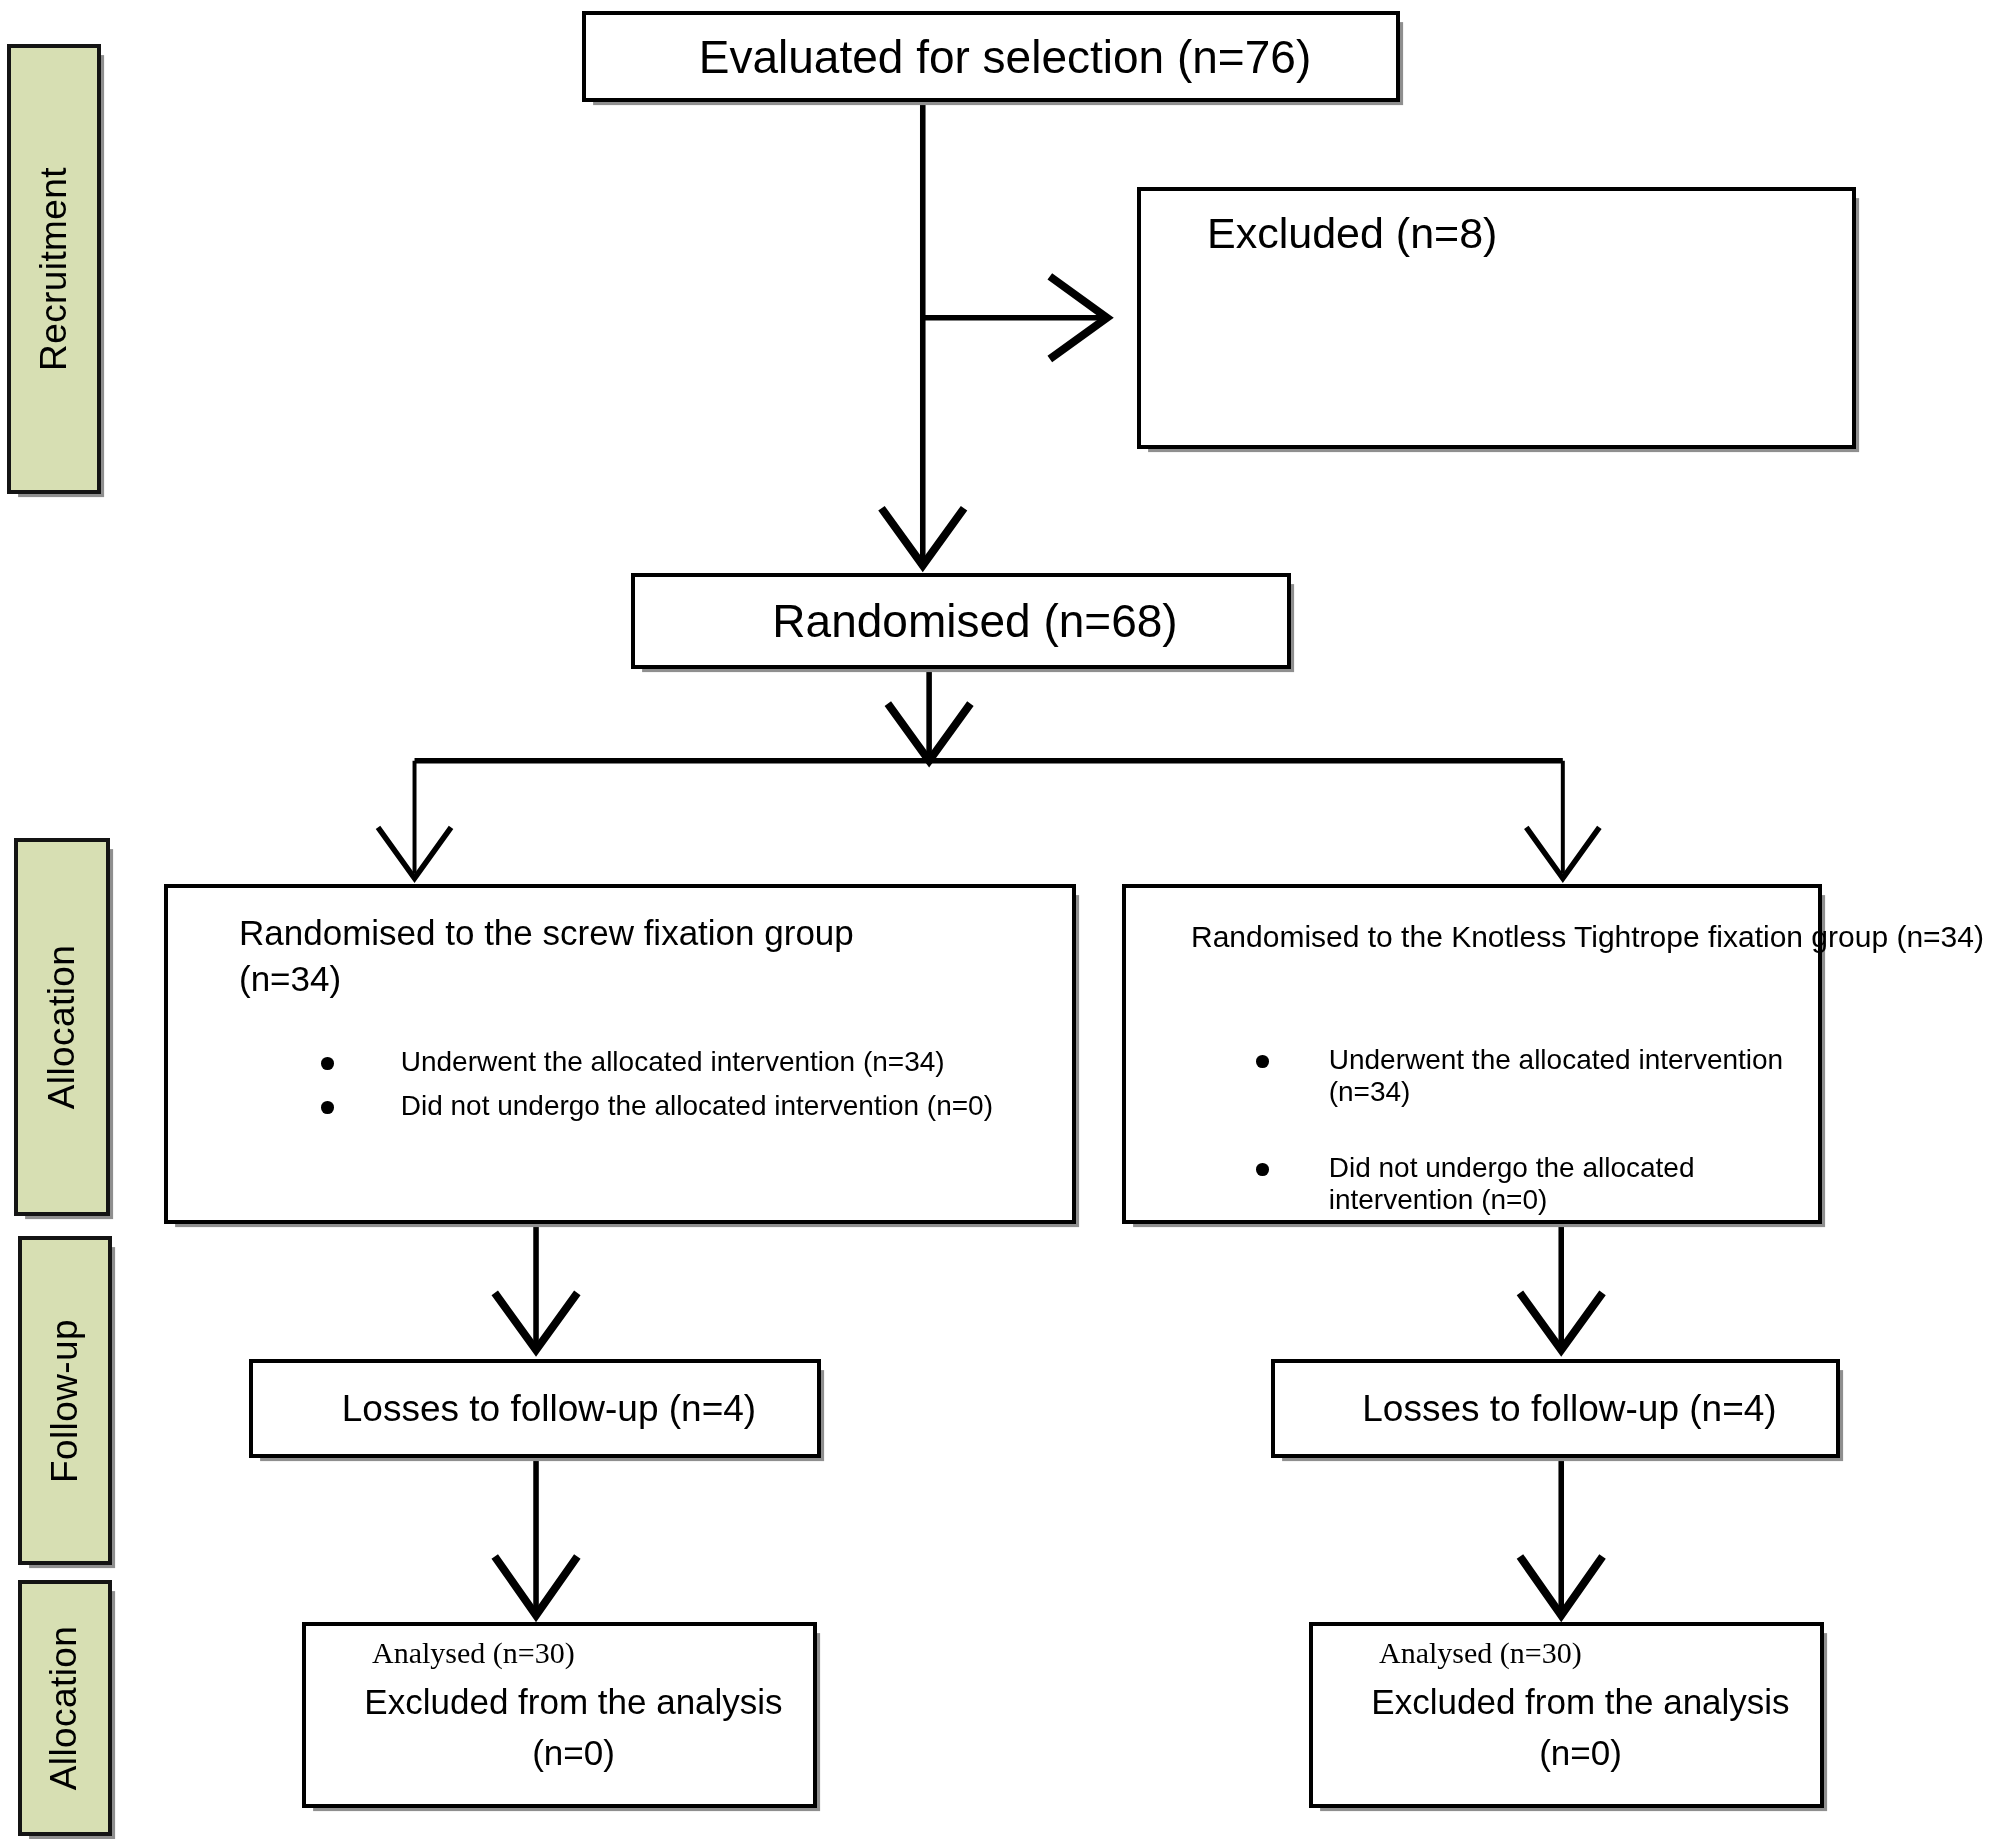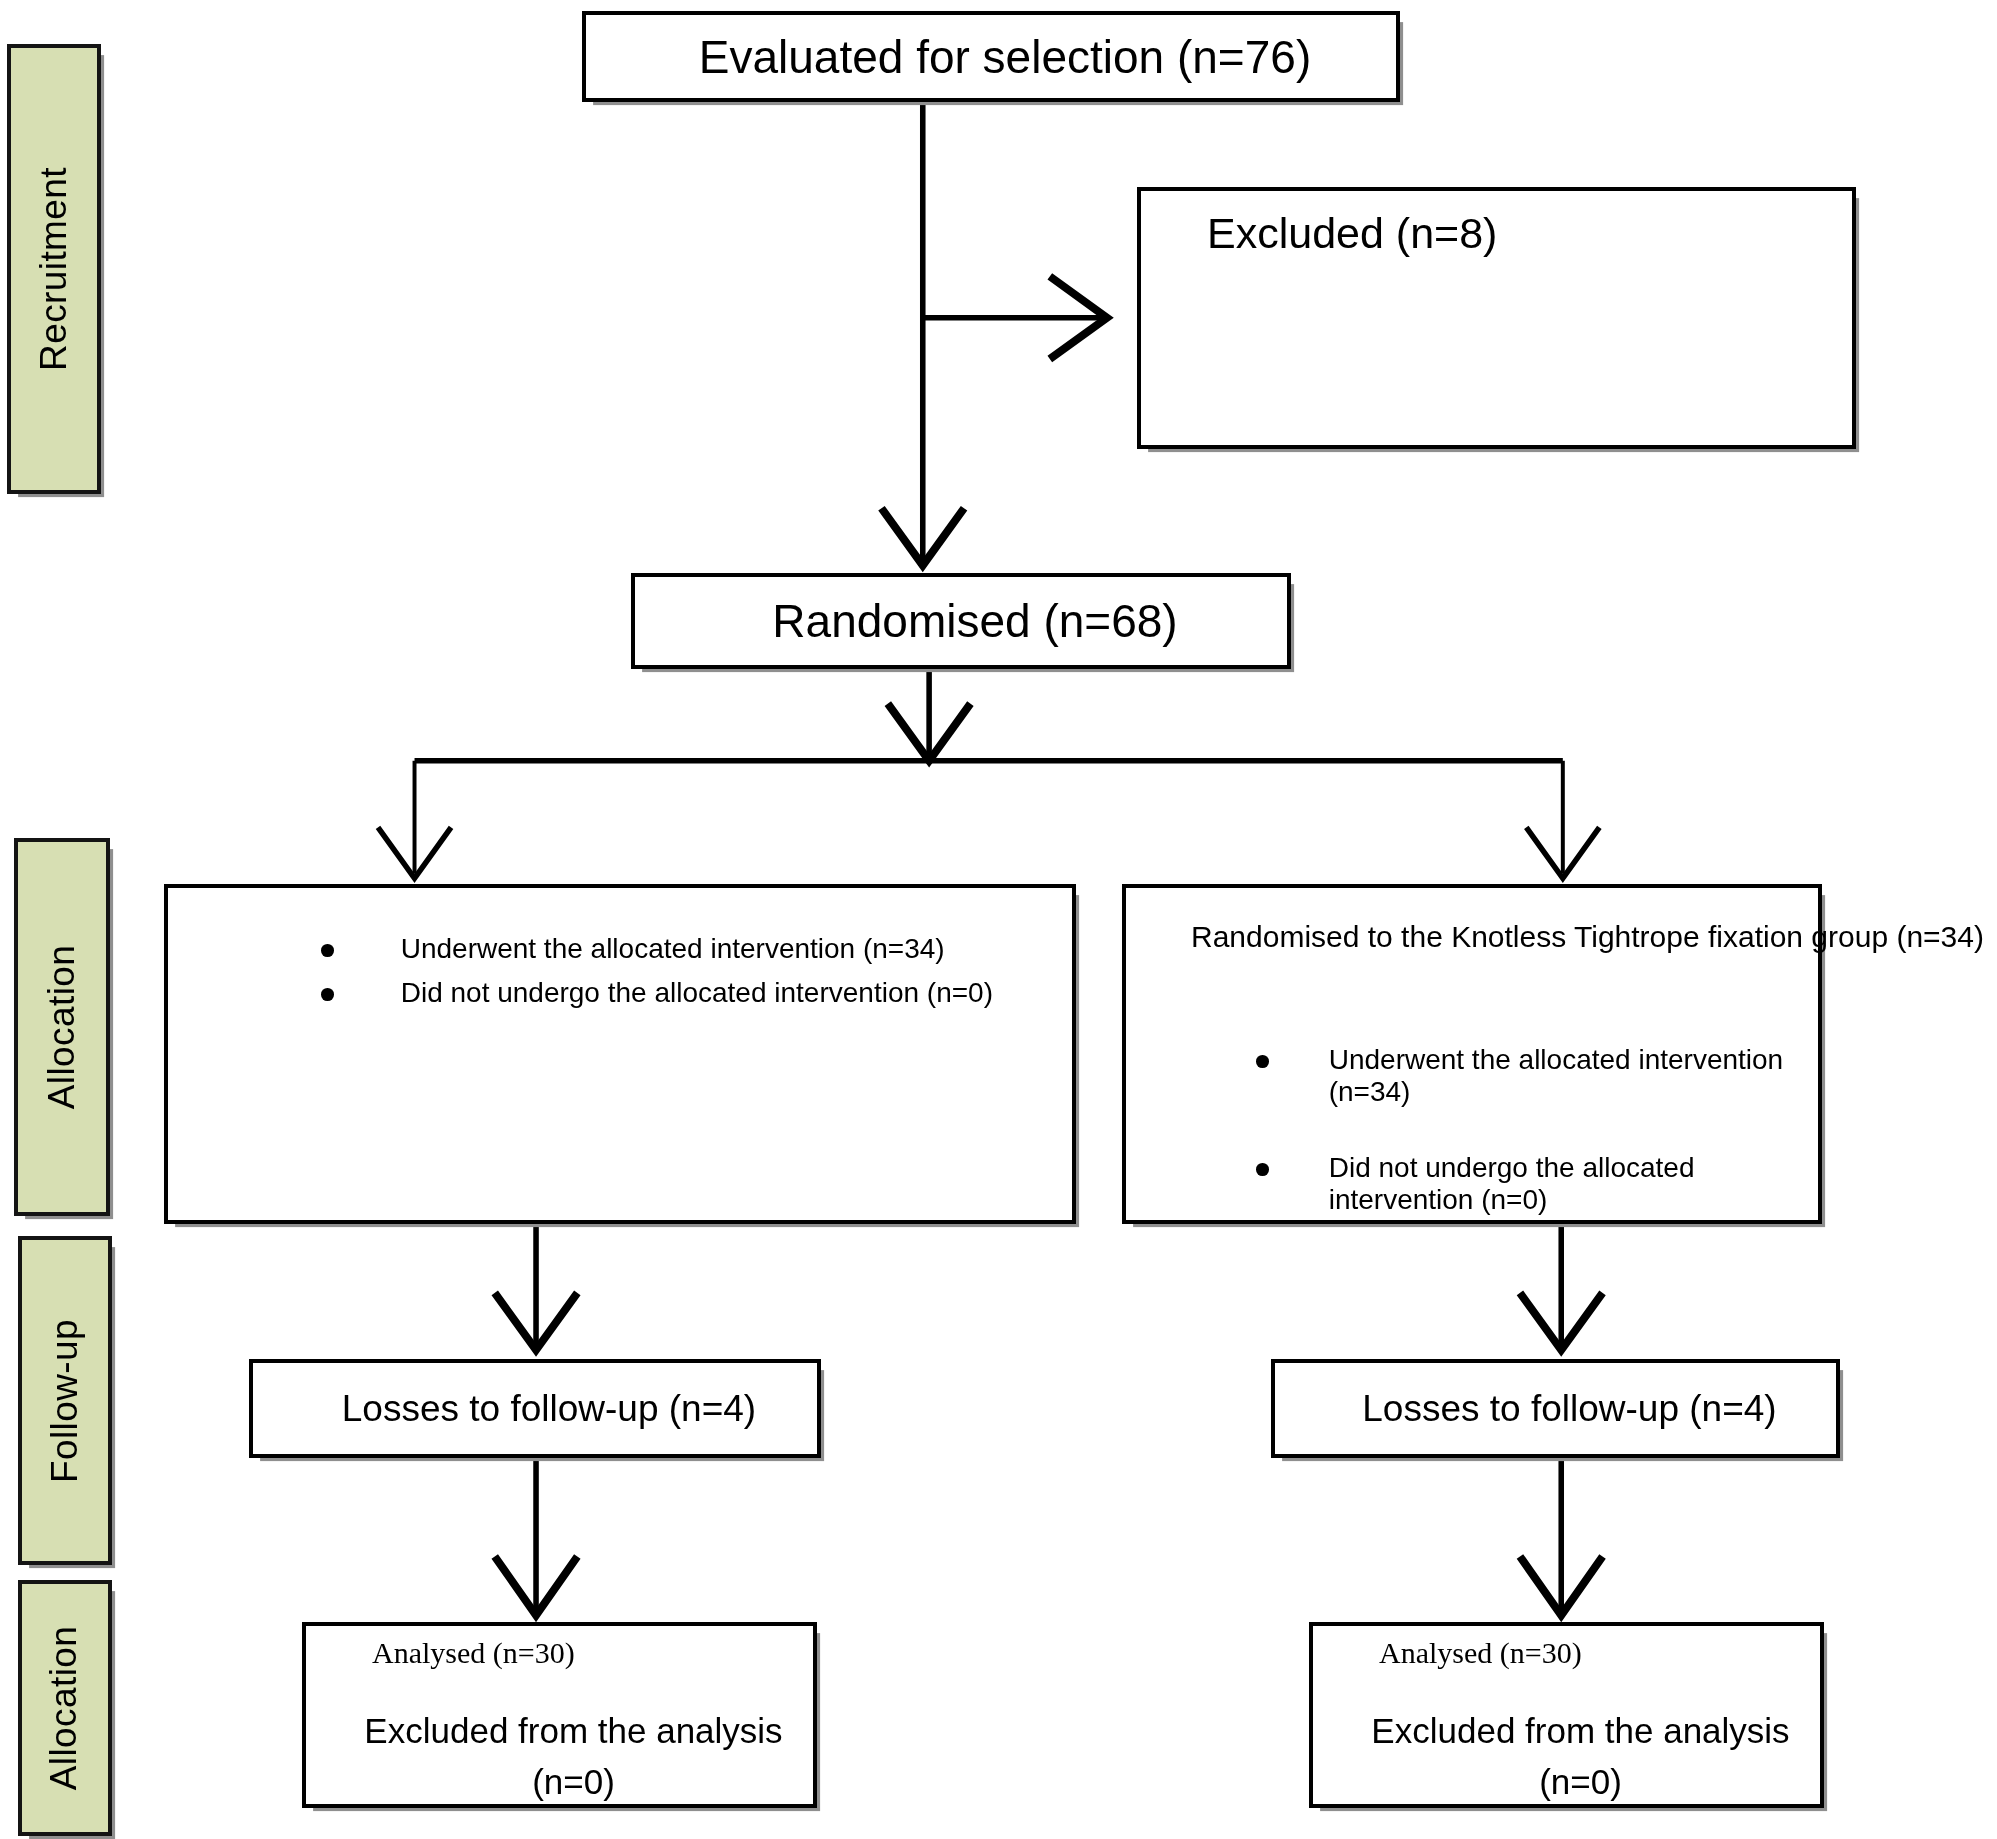--- a/index.html
+++ b/index.html
@@ -94,21 +94,21 @@
   .screw .brow + .brow { margin-top: 12px; }
   .screw .dot { width: 12.7px; height: 12.7px; margin: 11px 67px 0 0; }
 
   .tightrope-title { font-size: 30px; margin: 32px 0 0 37px; white-space: nowrap; }
   .tightrope .bullets { margin-top: 90px; font-size: 28px; }
   .tightrope .brow { margin-left: 102px; }
   .tightrope .brow + .brow { margin-top: 44px; }
   .tightrope .dot { width: 12.7px; height: 12.7px; margin: 11px 60px 0 0; }
 
   .ana-line1 { font-size: 30px; margin: 10px 0 0 38px; font-family: Liberation Serif, serif; }
-  .ana-rest  { font-size: 35px; text-align: center; margin-top: 36px; line-height: 1.45; }
+  .ana-rest  { font-size: 35px; text-align: center; margin-top: 7px; line-height: 1.45; }
 </style>
 </head>
 <body>
 
 <div class="canvas">
 
   <svg class="connectors" viewBox="0 0 2516 2317">
     <g>
       <path class="stem" d="M1162 128 V712"></path>
       <polyline class="head" points="1110,640 1162,712 1214,640"></polyline>
@@ -169,20 +169,24 @@
 
   <div class="box excluded">
     <div class="excluded-title">Excluded (n=8)</div>
   </div>
 
   <div class="box randomised center-text">
     <span>Randomised (n=68)</span>
   </div>
 
   <div class="box screw">
+    <div class="screw-title">
+      <div>Randomised to the screw fixation group</div>
+      <div>(n=34)</div>
+    </div>
     <ul class="bullets">
       <li class="brow">
         <span class="dot"></span>
         <span>Underwent the allocated intervention (n=34)</span>
       </li>
       <li class="brow">
         <span class="dot"></span>
         <span>Did not undergo the allocated intervention (n=0)</span>
       </li>
     </ul>

